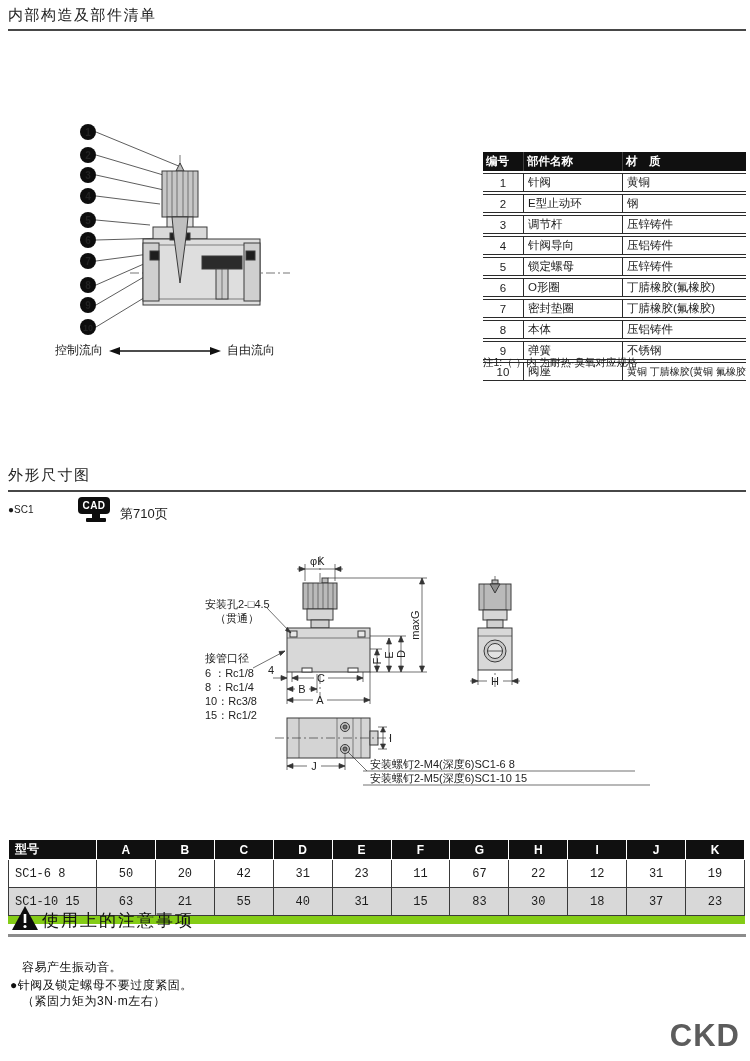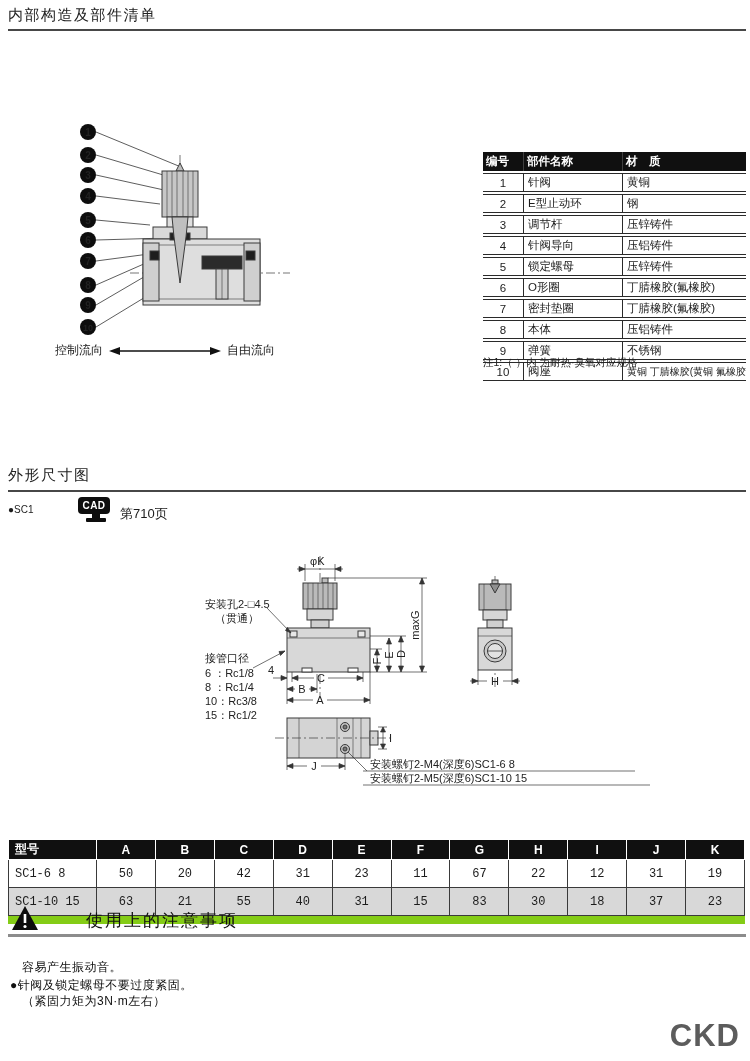--- a/index.html
+++ b/index.html
@@ -49,21 +49,21 @@
     letter-spacing:0.5px;
   }
   .cad-stem { width:8px; height:4px; background:#0d0d0d; margin:0 auto; }
   .cad-base { width:20px; height:4px; background:#0d0d0d; margin:0 auto; border-radius:1px; }
 
   
   .flow-row { display:flex; align-items:center; width:250px; font-size:12px; color:#222; }
   .flow-row svg { flex:0 0 auto; margin:0 6px; }
 
   
-  .prec-title { font-size:17px; letter-spacing:2px; color:#111;margin-left:44px; }
+  .prec-title { font-size:17px; letter-spacing:2px; color:#111; }
   .prec-line { font-size:12px; color:#111; letter-spacing:0.5px; white-space:nowrap; }
   .gray-bar { height:3px; background:#8c8c8c; }
 
   .logo {
     font-size:31px; font-weight:bold; color:#5c5c5c; letter-spacing:1px;
     font-family:"Liberation Sans","DejaVu Sans",sans-serif;
   }
 
   svg text { font-family:"Liberation Sans","DejaVu Sans",sans-serif; fill:#222; }
   .dimlab { font-size:11px; }

